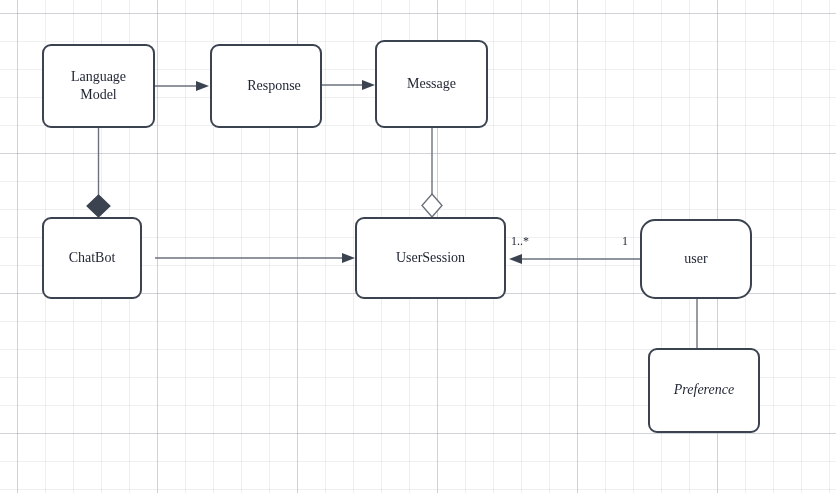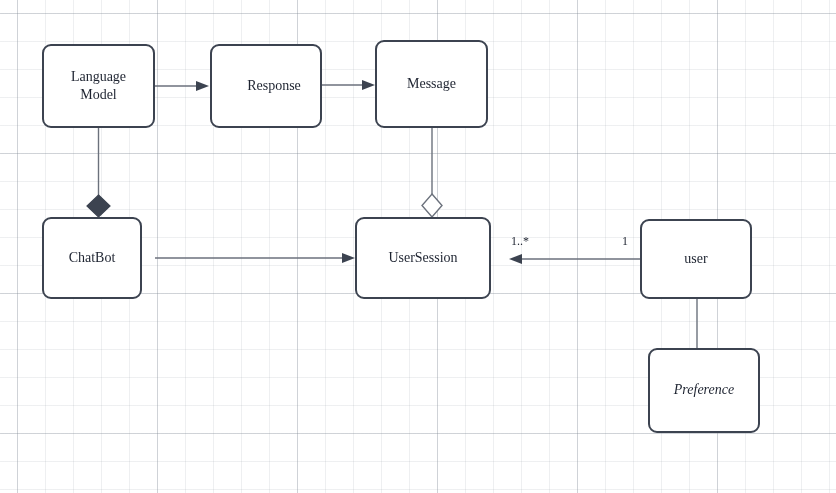--- a/index.html
+++ b/index.html
@@ -119,25 +119,25 @@
   </div>
 
   <div class="node" style="left:375px; top:40px; width:113px; height:88px;">
     <span>Message</span>
   </div>
 
   <div class="node" style="left:42px; top:217px; width:100px; height:82px;">
     <span>ChatBot</span>
   </div>
 
-  <div class="node" style="left:355px; top:217px; width:136px; height:82px;">
+  <div class="node" style="left:355px; top:217px; width:151px; height:82px;">
     <span>UserSession</span>
   </div>
 
-  <div class="node" style="left:640px; top:219px; width:112px; height:80px;">
+  <div class="node" style="left:640px; top:219px; width:112px; height:80px;border-radius:15px;">
     <span>user</span>
   </div>
 
   <div class="node" style="left:648px; top:348px; width:112px; height:85px;font-style:italic;">
     <span>Preference</span>
   </div>
 
   <div class="mult-label" style="left:511px; top:234px;">1..*</div>
 
   <div class="mult-label" style="left:622px; top:234px;">1</div>

